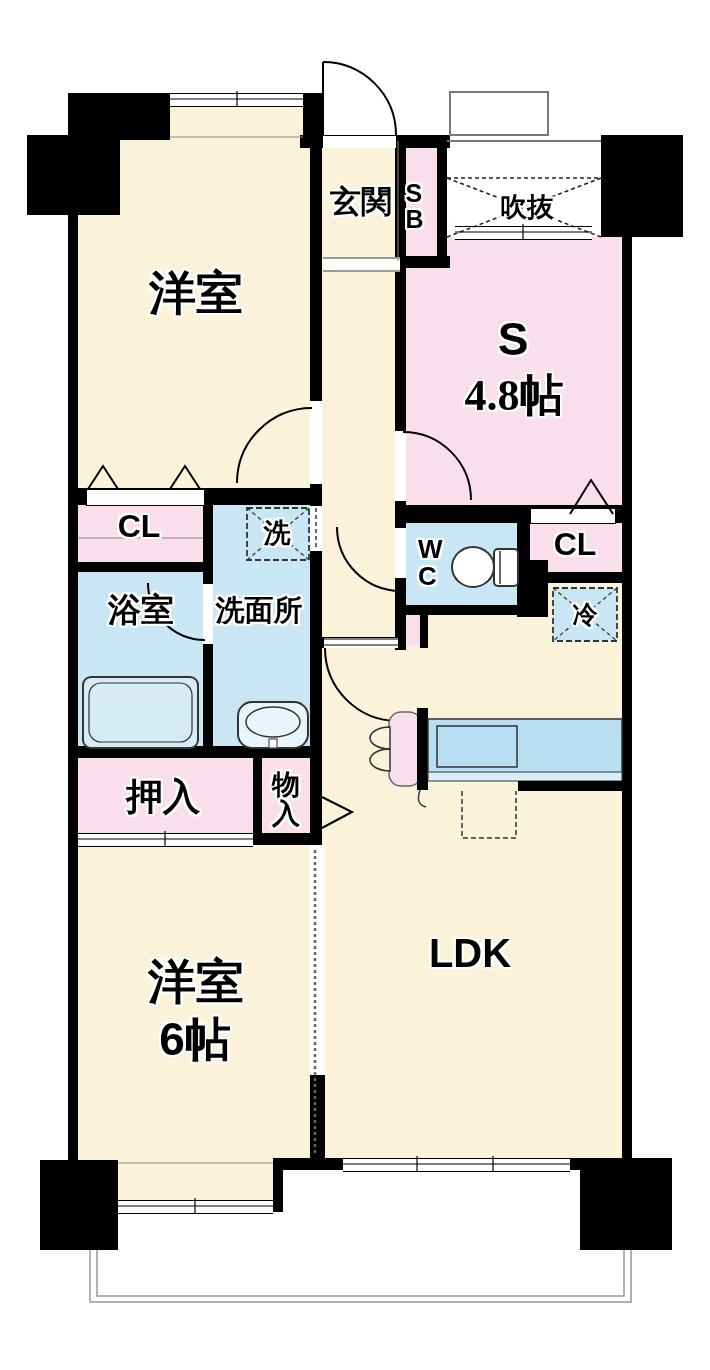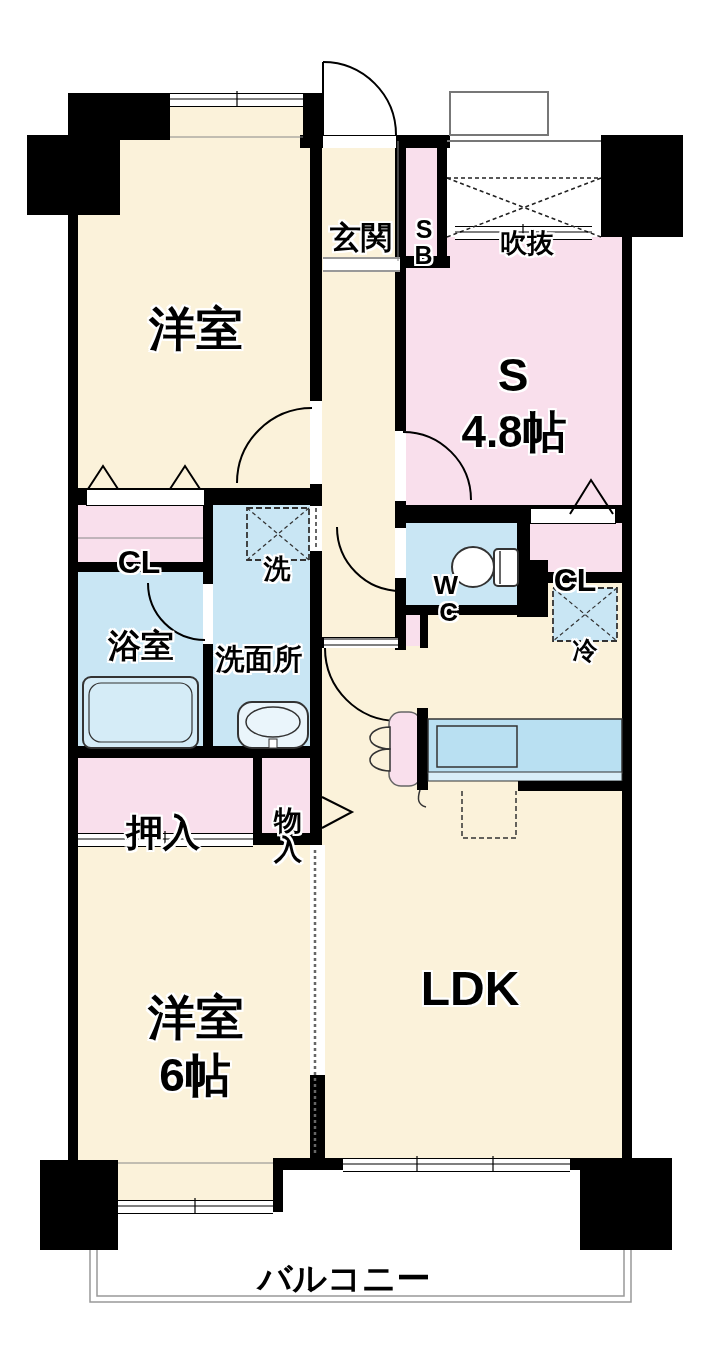--- a/index.html
+++ b/index.html
@@ -11,23 +11,23 @@
   .c-blue{background:#c9e6f4;}
   .c-white{background:#ffffff;}
   .wall{position:absolute;background:#000;}
   .open{position:absolute;background:#fff;}
   .btb{border-top:1.5px solid #000;border-bottom:1.5px solid #000;}
   .btb1{border-top:1px solid #000;border-bottom:1px solid #000;}
   .ball{border:1px solid #000;}
   .step{border-top:2px solid #999;border-bottom:2px solid #999;}
   svg{position:absolute;left:0;top:0;}
   .lbl{position:absolute;transform:translate(-50%,-50%);font-weight:bold;color:#000;
-       white-space:nowrap;text-align:right;line-height:1.05;
+       white-space:nowrap;text-align:left;line-height:1.05;
        text-shadow:-2px -2px 0 #fff,2px -2px 0 #fff,-2px 2px 0 #fff,2px 2px 0 #fff,
-                   0 -2px 0 #fff,0 2px 0 #fff,-2px 0 0 #fff,2px 0 0 #fff;margin-top:36px;}
+                   0 -2px 0 #fff,0 2px 0 #fff,-2px 0 0 #fff,2px 0 0 #fff;}
   .vlbl{white-space:normal;width:1.08em;word-break:break-all;}
 </style>
 </head>
 <body>
 
 <div id="plan">
 
   <div class="room c-cream" style="left:318px;top:560px;width:307px;height:603px;"></div>
   <div class="room c-cream" style="left:318px;top:140px;width:85px;height:520px;"></div>
   <div class="room c-cream" style="left:78px;top:98px;width:234px;height:398px;"></div>
@@ -188,31 +188,30 @@
       <rect x="518" y="781" width="114" height="10" fill="#000"></rect>
       <path d="M420,790 C417,799 418,805 426,807" fill="none" stroke="#333" stroke-width="1.5"></path>
       <path d="M462,791 V838 H516 V791" fill="none" stroke="#333" stroke-width="1.5" stroke-dasharray="5,3"></path>
     </g>
 
     <path d="M90,1250 V1302 H631 V1250 M97,1250 V1296 H624 V1250" fill="none" stroke="#999" stroke-width="1.5"></path>
   </svg>
 
   <div class="lbl" style="left:196px;top:293px;font-size:47px;">洋室</div>
   <div class="lbl" style="left:513px;top:339px;font-size:46px;">S</div>
-  <div class="lbl" style="left:514px;top:396px;font-size:44px;">4.8帖</div>
+  <div class="lbl" style="left:514px;top:396px;font-size:44px;font-family:Liberation Serif, serif;">4.8帖</div>
   <div class="lbl" style="left:361px;top:202px;font-size:31px;">玄関</div>
   <div class="lbl vlbl" style="left:419px;top:206px;font-size:25px;">SB</div>
   <div class="lbl" style="left:527px;top:207px;font-size:27px;">吹抜</div>
   <div class="lbl" style="left:139px;top:527px;font-size:32px;">CL</div>
   <div class="lbl" style="left:277px;top:533px;font-size:27px;">洗</div>
-  <div class="lbl vlbl" style="left:444px;top:563px;font-size:26px;">WC</div>
+  <div class="lbl vlbl" style="left:432px;top:563px;font-size:26px;">WC</div>
   <div class="lbl" style="left:575px;top:545px;font-size:32px;">CL</div>
   <div class="lbl" style="left:585px;top:614px;font-size:25px;">冷</div>
   <div class="lbl" style="left:141px;top:610px;font-size:33px;">浴室</div>
-  <div class="lbl" style="left:259px;top:623px;font-size:29px;">洗面所</div>
+  <div class="lbl" style="left:259px;top:610px;font-size:29px;">洗面所</div>
   <div class="lbl" style="left:163px;top:797px;font-size:37px;">押入</div>
   <div class="lbl vlbl" style="left:287px;top:799px;font-size:28px;">物入</div>
   <div class="lbl" style="left:196px;top:982px;font-size:48px;">洋室</div>
   <div class="lbl" style="left:195px;top:1039px;font-size:46px;">6帖</div>
-  <div class="lbl" style="left:470px;top:953px;font-size:48px;">LDK</div>
-  <div class="lbl" style="left:344px;top:1243px;font-size:34px;">バルコニー</div>
+  <div class="lbl" style="left:470px;top:953px;font-size:40px;">LDK</div>
 
 </div>
 
 </body></html>

